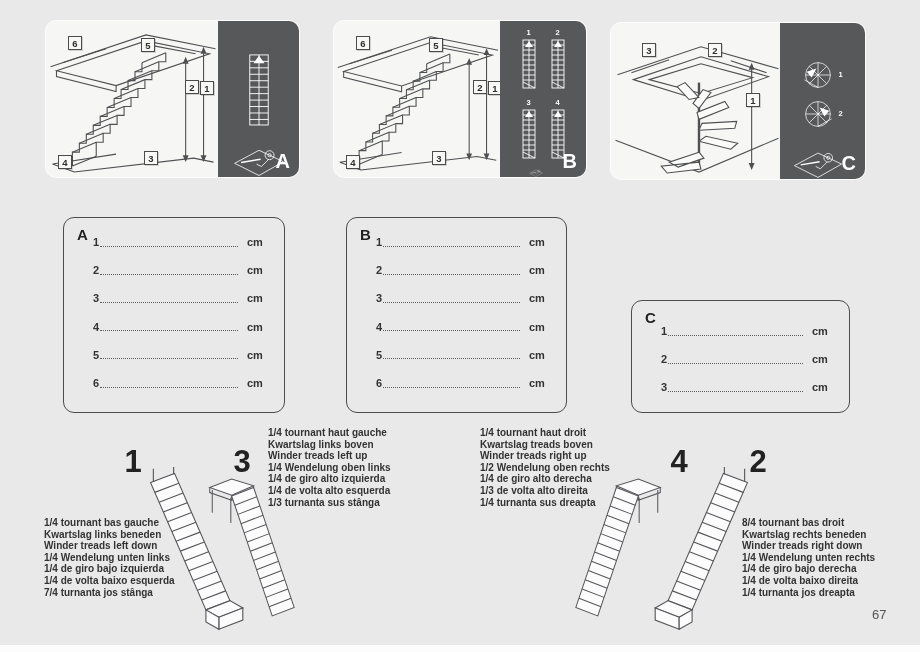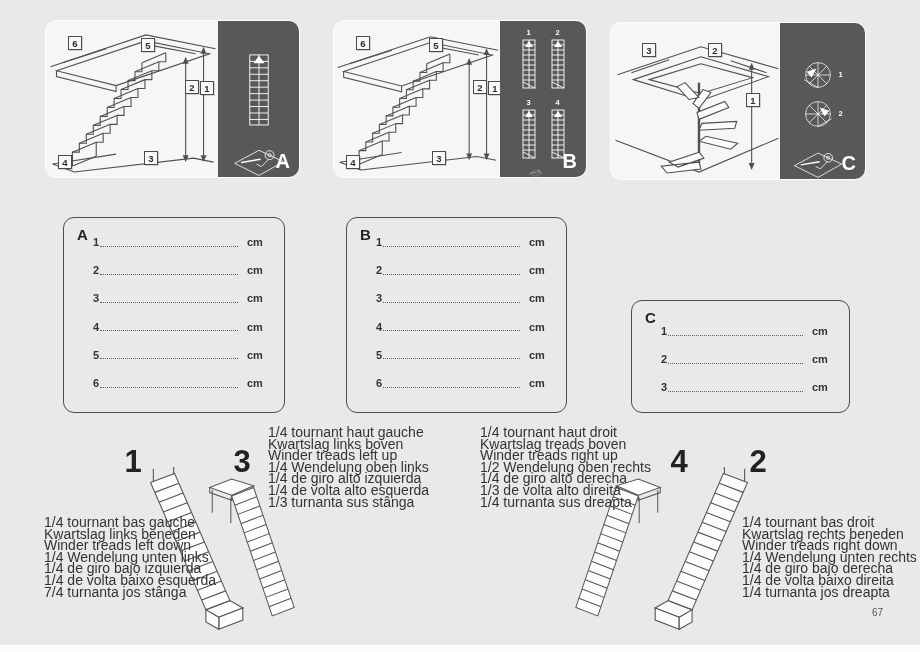--- a/index.html
+++ b/index.html
@@ -83,28 +83,28 @@
   .funit { font-size:11px; font-weight:bold; color:#333; width:24px; }
 
   
   .bignum { position:absolute; width:30px; text-align:center; font-size:31px; font-weight:bold; color:#222; }
   .bn1{left:118px;top:444px}.bn3{left:227px;top:444px}.bn4{left:664px;top:444px}.bn2{left:743px;top:444px}
   .stair-svg { position:absolute; }
   .sv1{left:134px;top:466px;width:118px;height:166px}
   .sv3{left:202px;top:474px;width:110px;height:152px}
   .sv4{left:558px;top:474px;width:110px;height:152px}
   .sv2{left:646px;top:466px;width:118px;height:166px}
-  .tblock { position:absolute; font-size:14px; font-weight:normal; line-height:11.6px; color:#333; }
+  .tblock { position:absolute; font-size:10px; font-weight:bold; line-height:11.6px; color:#333; }
   .tb1{left:44px;top:517px;width:200px}
   .tb3{left:268px;top:427px;width:205px}
   .tb4{left:480px;top:427px;width:205px}
   .tb2{left:742px;top:517px;width:178px}
   .tblock span { display:block; }
 
-  .pagenum { position:absolute; left:872px; top:607px; font-size:10px; color:#555; }
+  .pagenum { position:absolute; left:872px; top:607px; font-size:13px; color:#555; }
   .strip { position:absolute; left:0; right:0; bottom:0; height:7px; background:#fcfcfc; }
   .defs-holder { position:absolute; width:0; height:0; overflow:hidden; }
 </style>
 </head>
 <body>
 
 <svg class="defs-holder" aria-hidden="true">
   <defs>
     <g id="diag-stair" stroke="#4f5052" stroke-width="1.1" fill="none">
       <path d="M4,46 L100,14 L170,28"></path>
@@ -409,21 +409,21 @@
 <div class="tblock tb4">
   <span>1/4 tournant haut droit</span>
   <span>Kwartslag treads boven</span>
   <span>Winder treads right up</span>
   <span>1/2 Wendelung oben rechts</span>
   <span>1/4 de giro alto derecha</span>
   <span>1/3 de volta alto direita</span>
   <span>1/4 turnanta sus dreapta</span>
 </div>
 <div class="tblock tb2">
-  <span>1/4 tournant bas droit</span>
+  <span>8/4 tournant bas droit</span>
   <span>Kwartslag rechts beneden</span>
   <span>Winder treads right down</span>
   <span>1/4 Wendelung unten rechts</span>
   <span>1/4 de giro bajo derecha</span>
   <span>1/4 de volta baixo direita</span>
   <span>1/4 turnanta jos dreapta</span>
 </div>
 
 <div class="pagenum">67</div>
 <div class="strip"></div>

